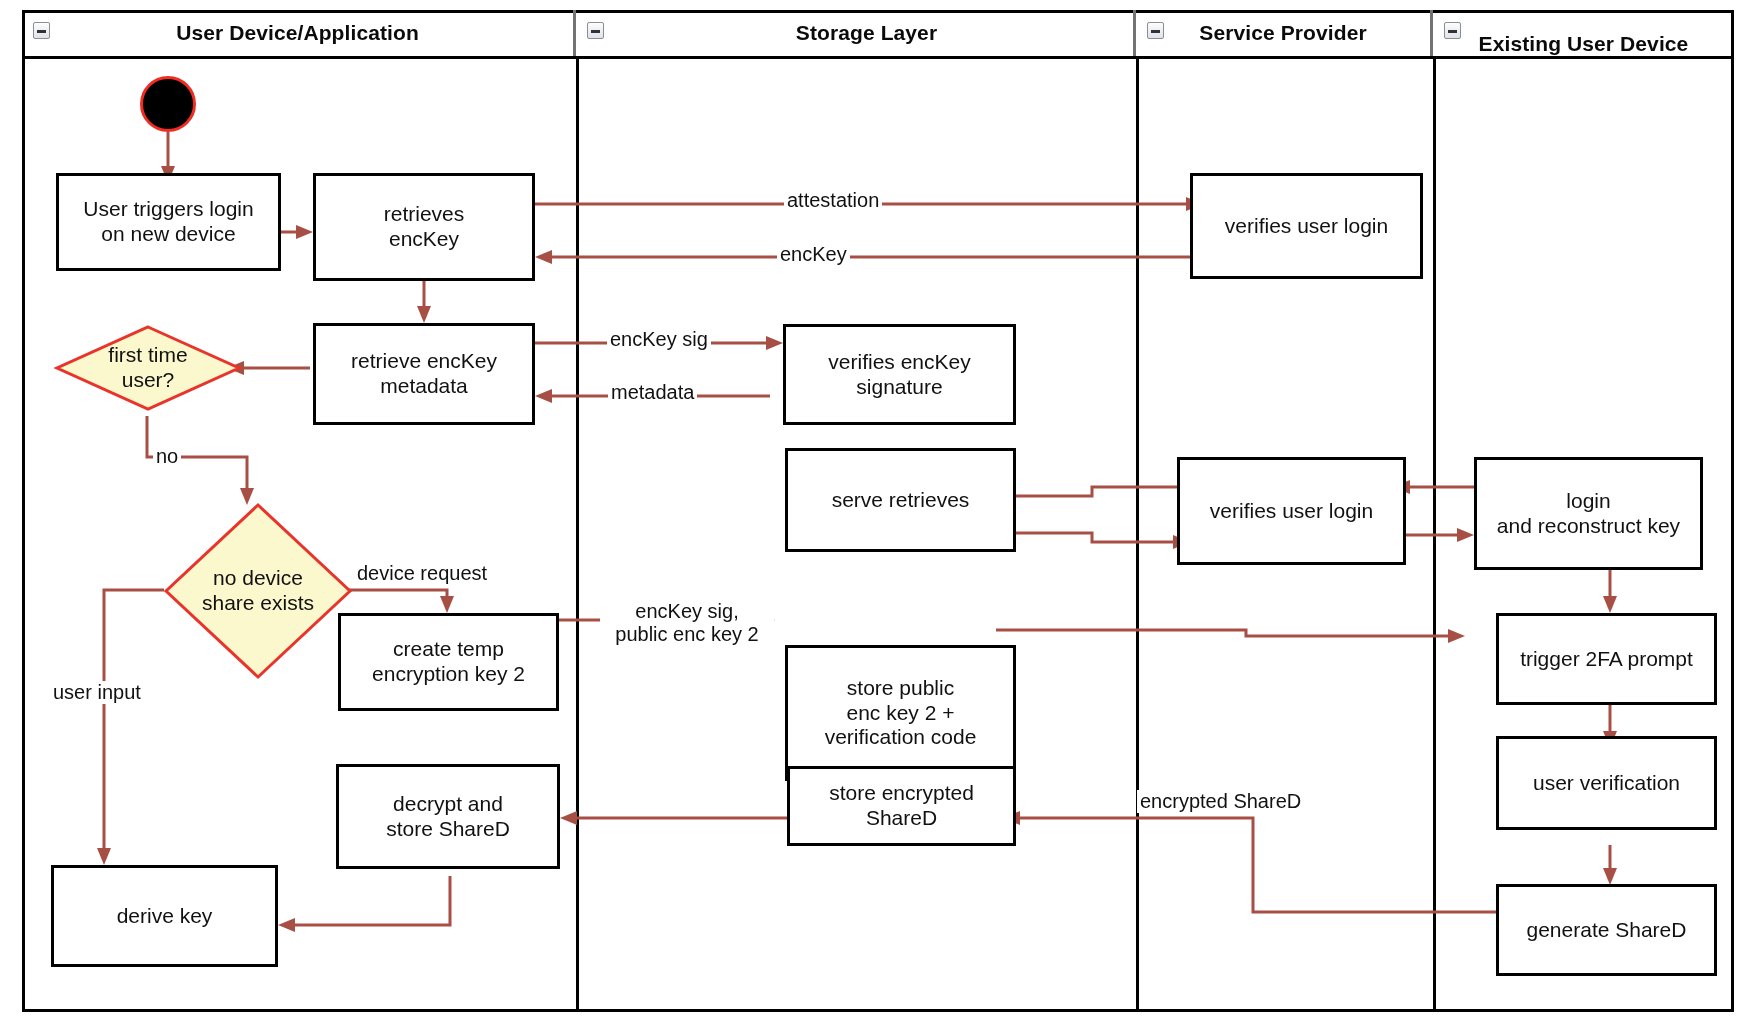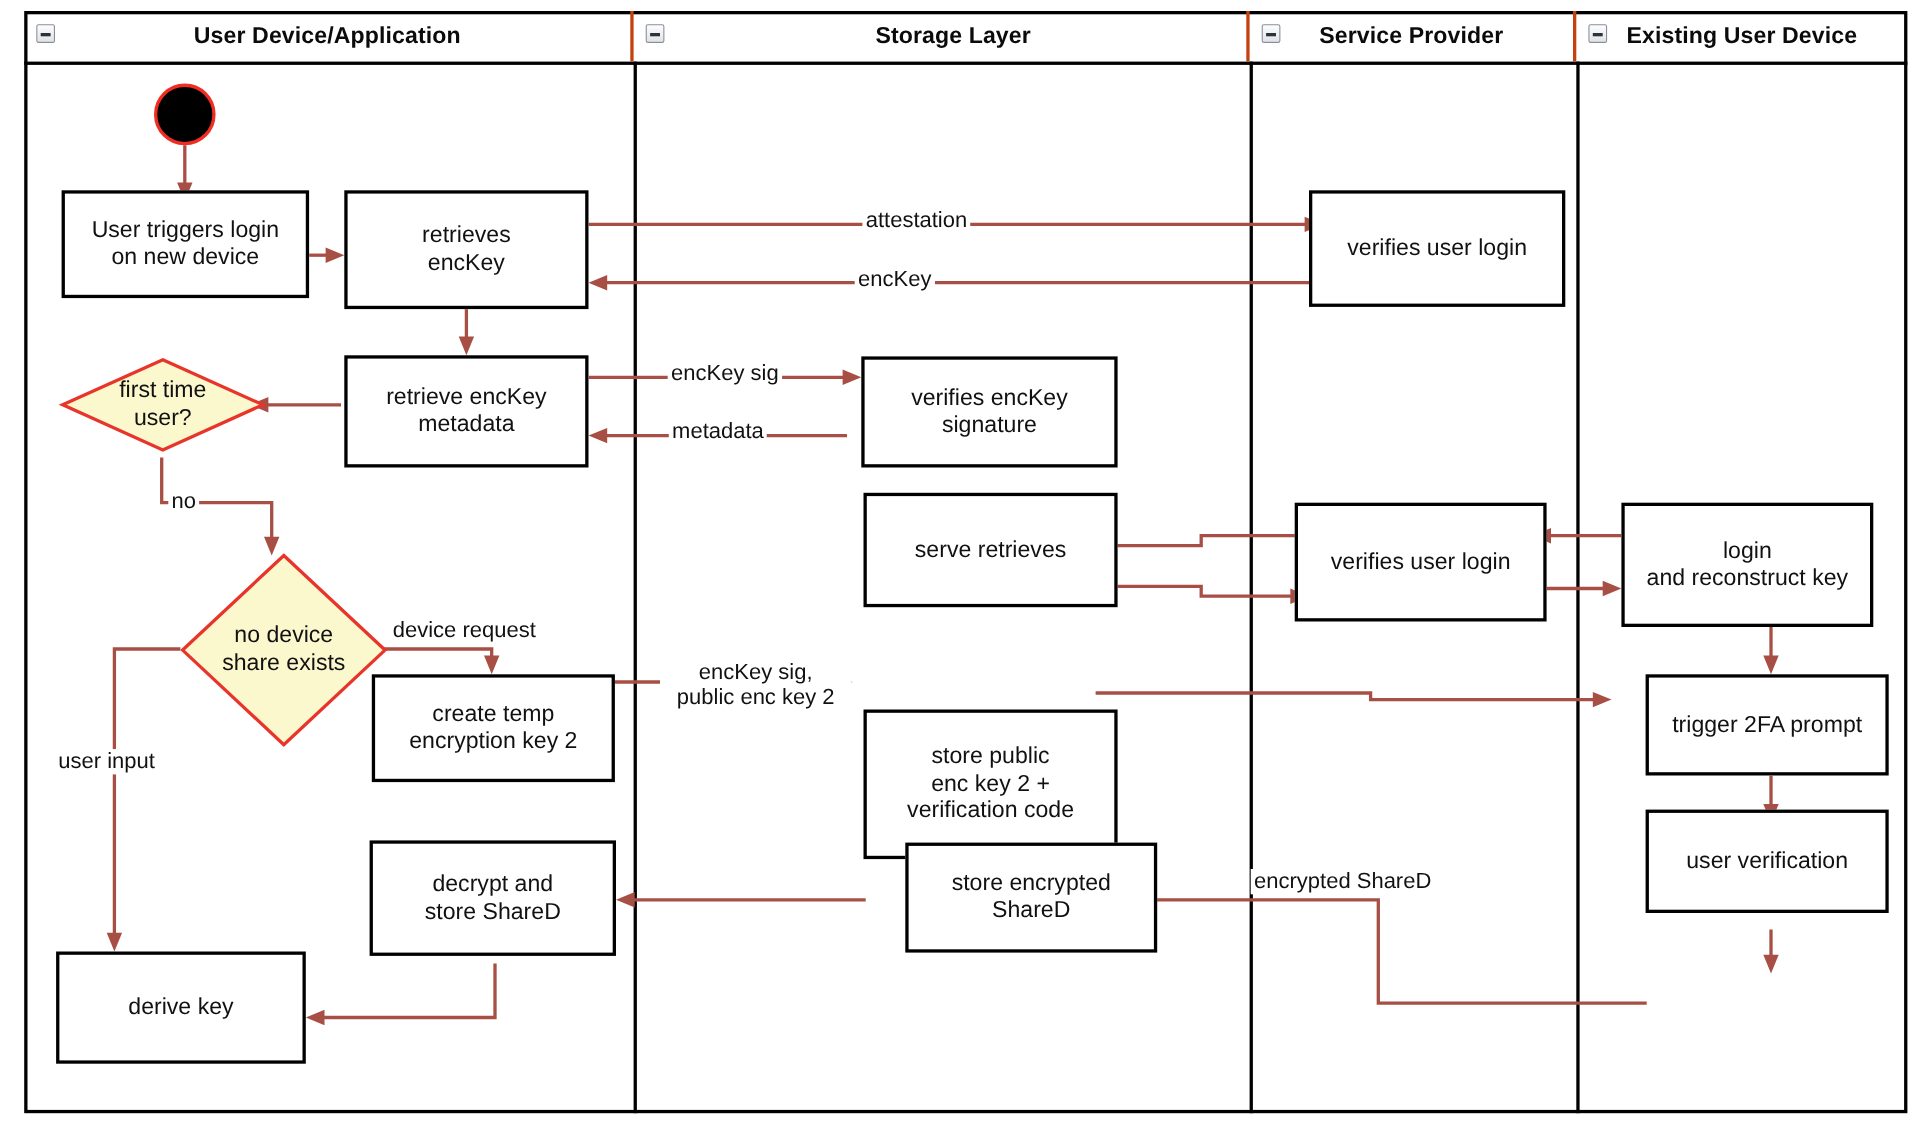--- a/index.html
+++ b/index.html
@@ -7,21 +7,21 @@
   body{font-family:"Liberation Sans", sans-serif;}
   #canvas{position:relative;width:1756px;height:1026px;background:#ffffff;overflow:hidden;}
 
   
   .pool{
     position:absolute;left:22px;top:10px;width:1712px;height:1002px;
     border:3px solid #000;box-sizing:border-box;background:#fff;
   }
   .lane-header{
     position:absolute;top:10px;height:46px;
-    border-right:3px solid #c2410c;box-sizing:border-box;
+    border-right:3px solid #737373;box-sizing:border-box;
     display:flex;align-items:center;justify-content:center;
     font-weight:bold;font-size:21px;color:#0b0b0b;letter-spacing:.1px;
   }
   .lane-header.last{border-right:none;}
   .lane-headers-rule{
     position:absolute;left:22px;top:56px;width:1712px;height:0;
     border-top:3px solid #000;
   }
   .lane-div{
     position:absolute;top:56px;width:0;height:956px;border-left:3px solid #000;
@@ -86,21 +86,21 @@
   <div class="lane-header" style="left:576px;width:560px;padding-left:24px;">
     <span>Storage Layer</span>
   </div>
   <div class="collapse-box" style="left:587px;top:22px;"></div>
 
   <div class="lane-header" style="left:1136px;width:297px;">
     <span>Service Provider</span>
   </div>
   <div class="collapse-box" style="left:1147px;top:22px;"></div>
 
-  <div class="lane-header last" style="left:1433px;width:301px;">
+  <div class="lane-header last" style="left:1433px;width:301px;align-items:flex-end;">
     <span>Existing User Device</span>
   </div>
   <div class="collapse-box" style="left:1444px;top:22px;"></div>
 
   <svg id="wires">
 
     <path d="M168,132 L168,170"></path>
     <polygon points="168,183 161,166 175,166"></polygon>
 
     <path d="M281,232 L300,232"></path>
@@ -207,34 +207,35 @@
 signature</div>
 
   <div class="node" style="left:51px;top:865px;width:227px;height:102px;">derive key</div>
 
   <div class="node" style="left:785px;top:448px;width:231px;height:104px;">serve retrieves</div>
 
   <div class="node" style="left:785px;top:601px;width:231px;height:136px;margin-top:44px;">store public
 enc key 2 +
 verification code</div>
 
-  <div class="node" style="left:787px;top:766px;width:229px;height:100px;margin-left:36px;">store encrypted
+  <div class="node" style="left:787px;top:766px;width:229px;height:80px;">store encrypted
 ShareD</div>
 
   <div class="node" style="left:1190px;top:173px;width:233px;height:106px;">verifies user login</div>
 
   <div class="node" style="left:1177px;top:457px;width:229px;height:108px;">verifies user login</div>
 
   <div class="node" style="left:1474px;top:457px;width:229px;height:113px;">login
 and reconstruct key</div>
 
   <div class="node" style="left:1496px;top:613px;width:221px;height:92px;">trigger 2FA prompt</div>
 
   <div class="node" style="left:1496px;top:736px;width:221px;height:94px;">user verification</div>
 
+  <div class="node" style="left:1496px;top:884px;width:221px;height:92px;">generate ShareD</div>
 
   <div class="edge-label" style="left:784px;top:189px;">attestation</div>
 
   <div class="edge-label" style="left:777px;top:243px;">encKey</div>
 
   <div class="edge-label" style="left:607px;top:328px;">encKey sig</div>
 
   <div class="edge-label" style="left:608px;top:381px;">metadata</div>
 
   <div class="edge-label" style="left:153px;top:445px;">no</div>

